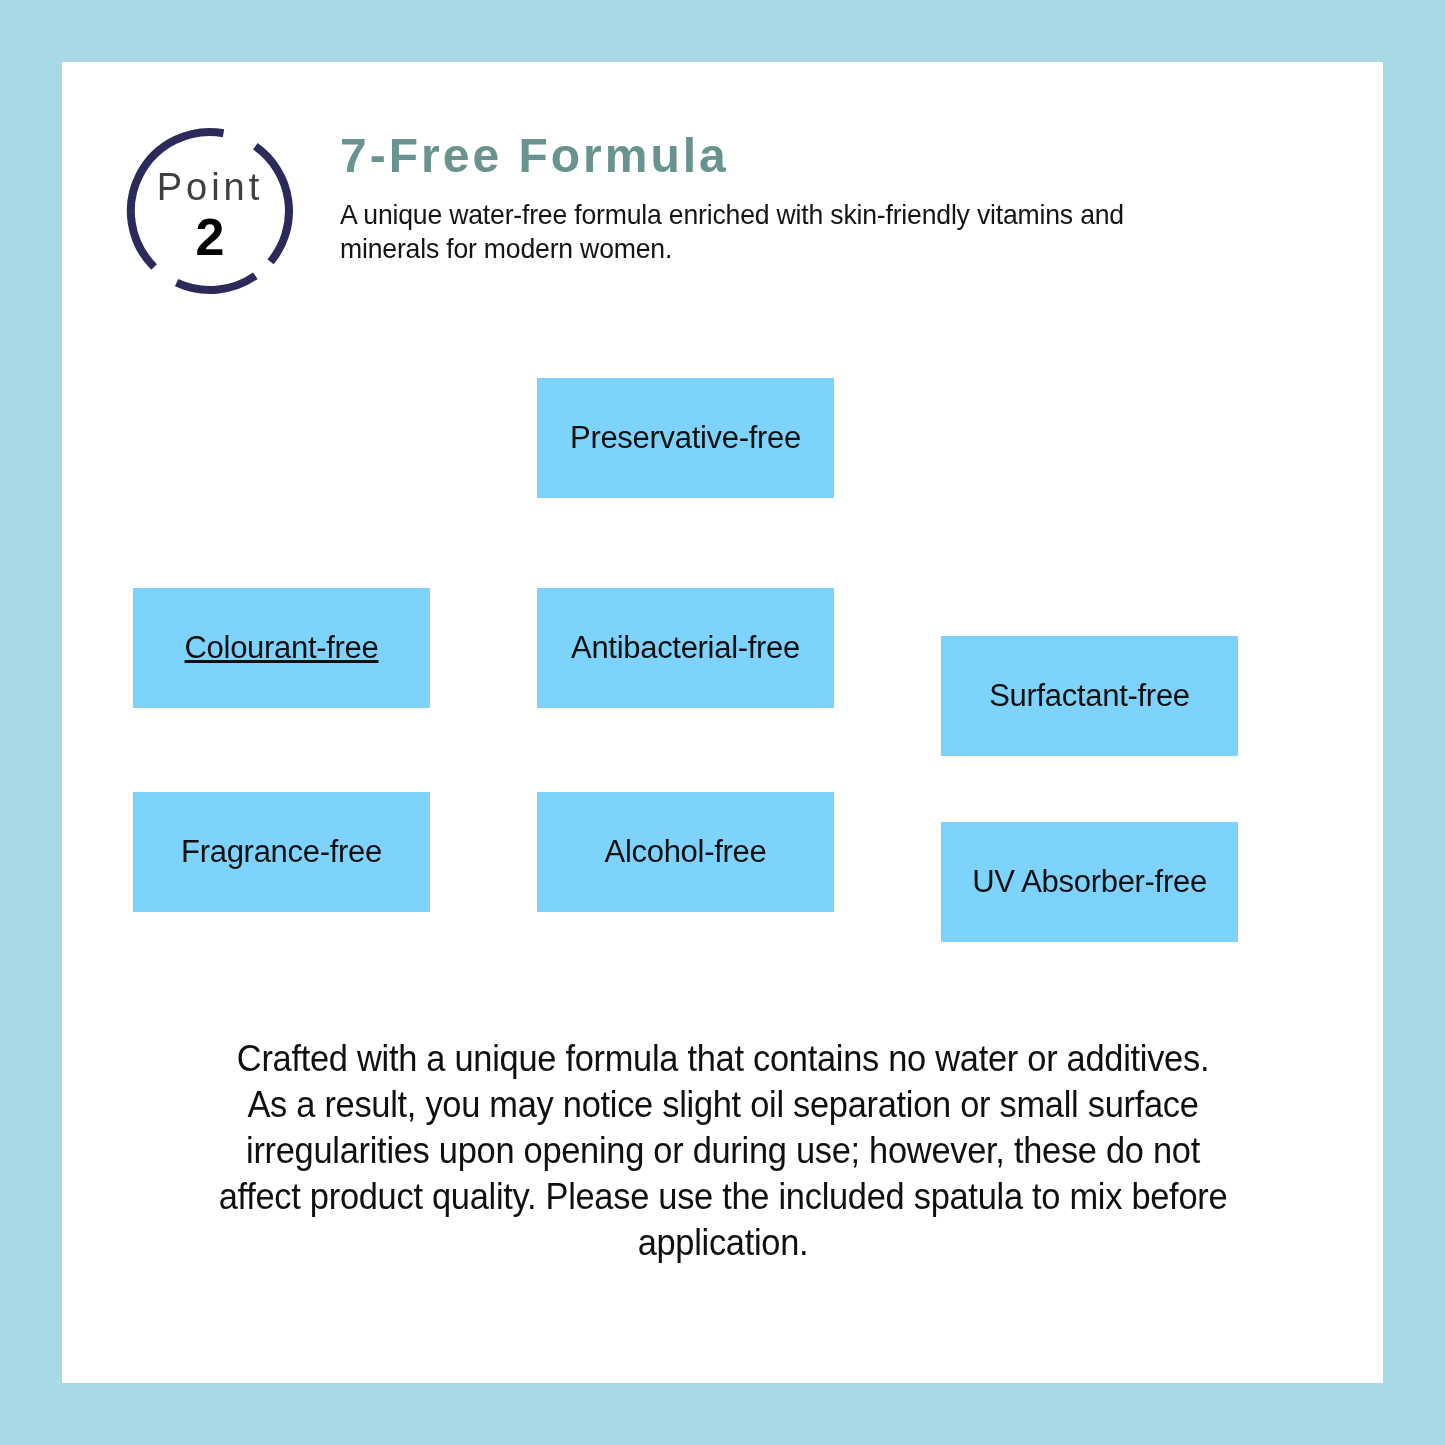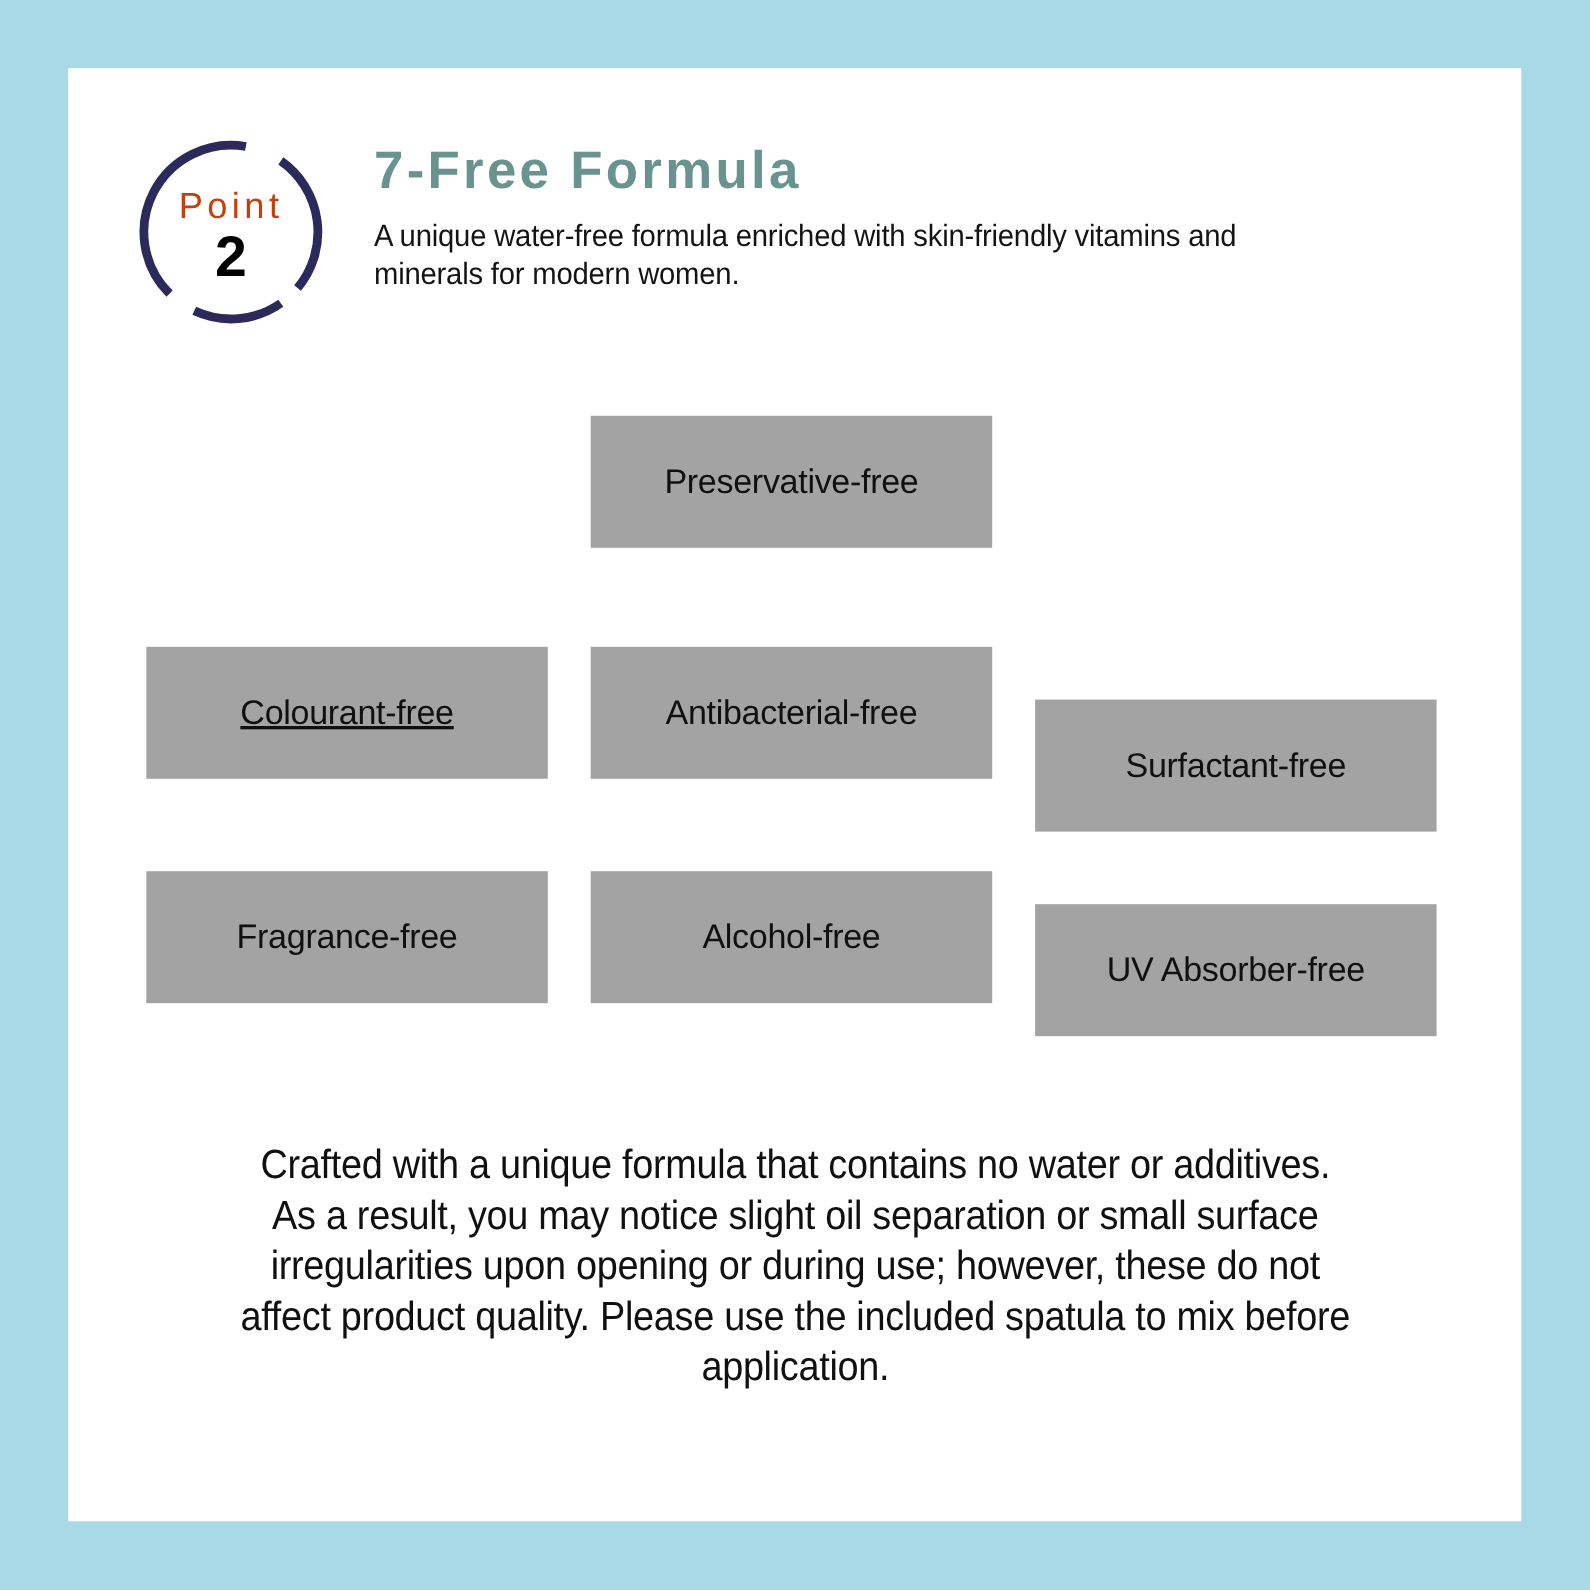--- a/index.html
+++ b/index.html
@@ -16,41 +16,41 @@
     background:#ffffff;
   }
   
   .badge { position:absolute; left:62px; top:62px; width:172px; height:174px; }
   .badge svg { position:absolute; left:0; top:0; }
   .badge-text {
     position:absolute; inset:0;
     display:flex; flex-direction:column; align-items:center; justify-content:center;
     padding-top:6px;
   }
-  .badge-label { font-size:33px; color:#c2410c; letter-spacing:4px; font-weight:400; }
+  .badge-label { font-size:38px; color:#404040; letter-spacing:4px; font-weight:400; }
   .badge-number { font-size:52px; font-weight:700; color:#000; margin-top:2px; line-height:1; }
 
   
   .title {
     position:absolute; left:278px; top:68px;
     font-size:48px; font-weight:700; letter-spacing:3px;
     color:#68938f; line-height:52px; white-space:nowrap;
   }
   .subtitle {
     position:absolute; left:278px; top:136px;
     width:1010px;
     font-size:28px; line-height:34px; color:#141414;
     transform:scaleX(0.95); transform-origin:left top;
     letter-spacing:-0.2px;
   }
 
   
   .free-box {
-    position:absolute; width:365px; height:120px;
-    background:#a3a3a3;
+    position:absolute; width:297px; height:120px;
+    background:#7dd3fc;
     display:flex; align-items:center; justify-content:center;
     font-size:31px; color:#101010; letter-spacing:-0.3px;
   }
   .pos-r1c2 { left:475px; top:316px; }
   .pos-r2c1 { left:71px;  top:526px;text-decoration:underline; }
   .pos-r2c2 { left:475px; top:526px; }
   .pos-r2c3 { left:879px; top:526px;margin-top:48px; }
   .pos-r3c1 { left:71px;  top:730px; }
   .pos-r3c2 { left:475px; top:730px; }
   .pos-r3c3 { left:879px; top:760px; }

